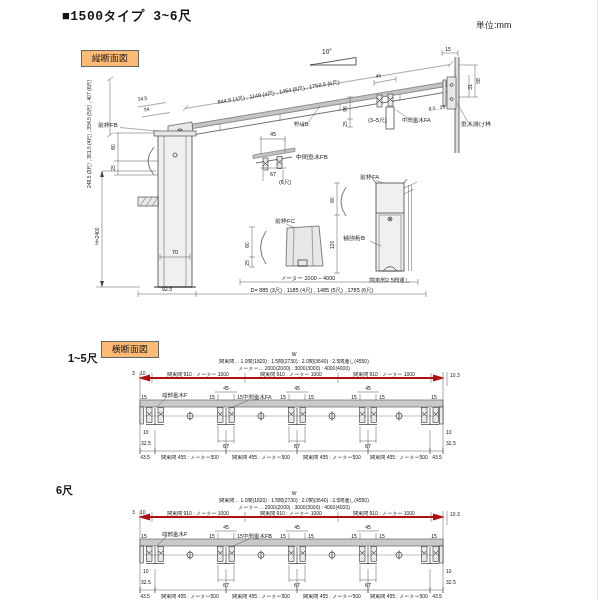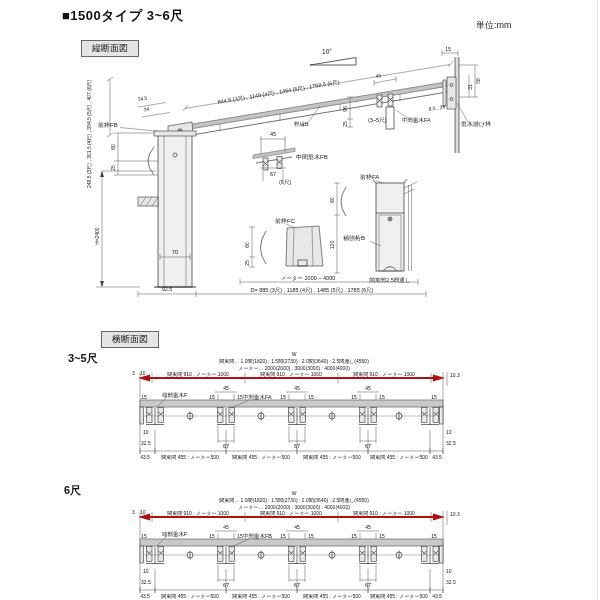--- a/index.html
+++ b/index.html
@@ -1,21 +1,21 @@
 <!DOCTYPE html>
 <html><head>
 <meta charset="utf-8">
 <style>
   html,body{margin:0;padding:0;background:#fff;}
   .canvas{position:relative;width:600px;height:600px;background:#ffffff;overflow:hidden;
           font-family:"Liberation Sans","DejaVu Sans",sans-serif;color:#111;}
-  .title{position:absolute;left:62px;top:7px;font-size:13px;font-weight:bold;letter-spacing:.5px;}
+  .title{position:absolute;left:62px;top:7px;font-size:13px;font-weight:bold;letter-spacing:.5px;font-family:Liberation Mono, monospace;}
   .unit{position:absolute;left:476px;top:19px;font-size:9px;color:#222;}
-  .secbox{position:absolute;border:1px solid #666;background:#e5e5e5;font-size:9px;
-          padding:2px 10px;line-height:11px;color:#111;}
+  .secbox{position:absolute;border:1px solid #666;background:#fdba74;font-size:9px;
+          padding:2px 10px;line-height:11px;color:#111;margin-top:10px;}
   .subtitle{position:absolute;font-size:11px;font-weight:bold;color:#111;}
   svg{position:absolute;overflow:visible;}
   text.t{fill:#1a1a1a;}
   .s5{font-size:5px;} .s55{font-size:5.5px;} .s6{font-size:6px;} .s65{font-size:6.5px;}
   .mid{text-anchor:middle;}
   .dl{stroke:#555;stroke-width:.5;fill:none;}
   .ln{stroke:#333;stroke-width:.7;fill:none;}
   .pl{fill:#e8e8e8;stroke:#333;stroke-width:.6;}
   .bar{fill:#c9c9c9;stroke:#666;stroke-width:.7;}
   .post{fill:#f0f0f0;stroke:#444;stroke-width:.8;}
@@ -209,21 +209,21 @@
       <path d="M58 256 v6 M116 256 v6 M346 256 v6" class="dl"></path>
       <text class="t s55 mid" x="87" y="256">92.5</text>
       <text class="t s55 mid" x="232" y="256.5">D= 885 (3尺) , 1185 (4尺) , 1485 (5尺) , 1785 (6尺)</text>
       <line x1="160" y1="247" x2="338" y2="247" class="dl"></line>
       <path d="M160 244 v6 M338 244 v6" class="dl"></path>
       <text class="t s55 mid" x="228" y="244.5">メーター 2000 ~ 4000</text>
     </g>
   </svg>
 
   <div class="secbox" style="left:101px;top:331px">横断面図</div>
-  <div class="subtitle" style="left:68px;top:351px">3~5尺</div>
+  <div class="subtitle" style="left:68px;top:351px">1~5尺</div>
   <svg id="cs1" style="left:60px;top:350px" width="540" height="128" viewBox="0 0 540 128">
       <g>
         <text class="t s5 mid" x="234" y="6">W</text>
         <text class="t s5 mid" x="234" y="13">関東間… 1.0間(1820) : 1.5間(2730) : 2.0間(3640) : 2.5間通し(4550)</text>
         <text class="t s5 mid" x="234" y="20">メーター… 2000(2000) : 3000(3000) : 4000(4000)</text>
       </g>
       <g>
         <line x1="86" y1="28" x2="377" y2="28" stroke="#b01010" stroke-width="1.8"></line>
         <polygon points="78,28 90,24.5 90,31.5" fill="#b01010"></polygon>
         <polygon points="385,28 373,24.5 373,31.5" fill="#b01010"></polygon>
@@ -349,21 +349,21 @@
         <text class="t s5 mid" x="377" y="109">43.5</text>
       </g>
       <g>
         <text class="t s55" x="102" y="46.5">端部垂木F</text>
         <line x1="106" y1="48" x2="97" y2="57" class="dl"></line>
         <text class="t s55" x="183" y="48.5">中間垂木FA</text>
         <line x1="189" y1="50" x2="171" y2="58" class="dl"></line>
       </g>
     </svg>
 
-  <div class="subtitle" style="left:64px;top:483px">6尺</div>
+  <div class="subtitle" style="left:56px;top:483px">6尺</div>
   <svg id="cs2" style="left:60px;top:489px" width="540" height="115" viewBox="0 0 540 115">
       <g>
         <text class="t s5 mid" x="234" y="6">W</text>
         <text class="t s5 mid" x="234" y="13">関東間… 1.0間(1820) : 1.5間(2730) : 2.0間(3640) : 2.5間通し(4550)</text>
         <text class="t s5 mid" x="234" y="20">メーター… 2000(2000) : 3000(3000) : 4000(4000)</text>
       </g>
       <g>
         <line x1="86" y1="28" x2="377" y2="28" stroke="#b01010" stroke-width="1.8"></line>
         <polygon points="78,28 90,24.5 90,31.5" fill="#b01010"></polygon>
         <polygon points="385,28 373,24.5 373,31.5" fill="#b01010"></polygon>

